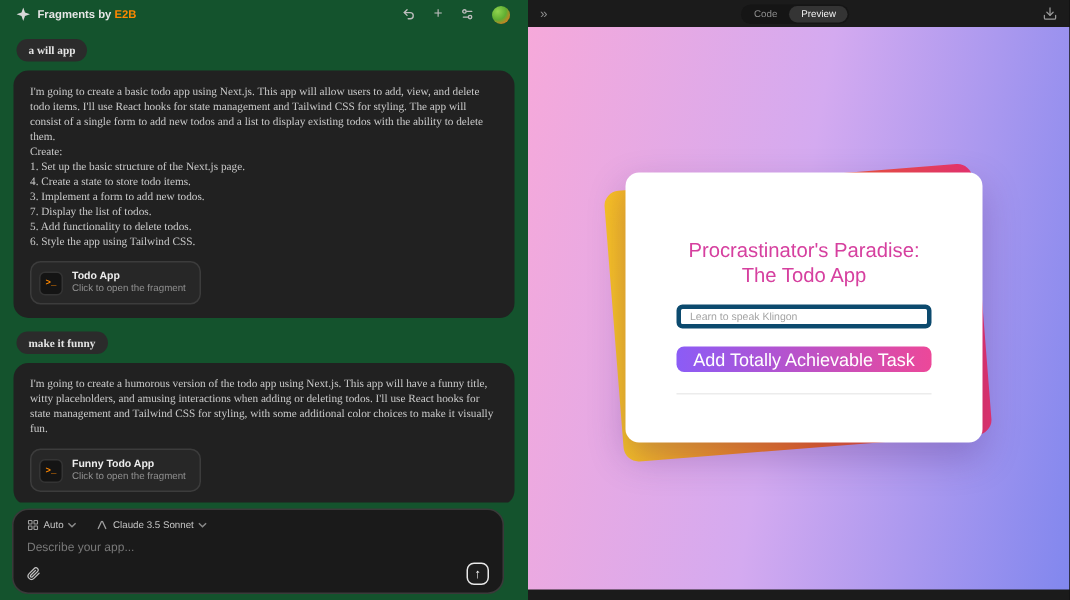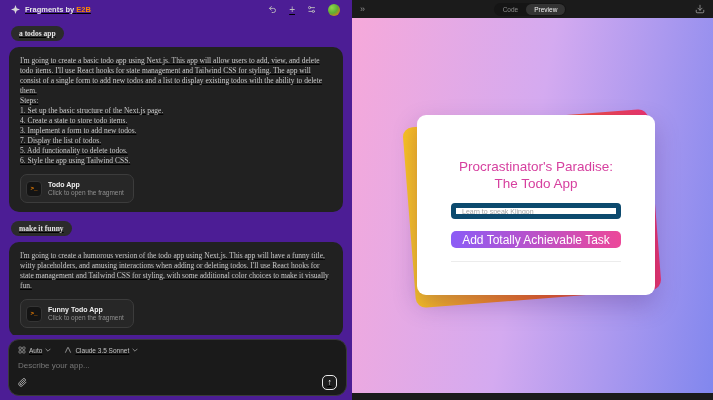--- a/index.html
+++ b/index.html
@@ -1,21 +1,21 @@
 <!DOCTYPE html>
 <html><head>
 <meta charset="utf-8">
 <style>
   * { margin:0; padding:0; box-sizing:border-box; }
   html,body { width:713px; height:400px; overflow:hidden; background:#111; }
   body { font-family:"Liberation Sans", sans-serif; }
   .app { display:flex; width:713px; height:400px; }
 
   
-  .left-panel { width:352px; height:400px; background:#4c1d95; display:flex; flex-direction:column;text-decoration:underline; }
+  .left-panel { width:352px; height:400px; background:#14532d; display:flex; flex-direction:column; }
 
   .app-header { height:19px; display:flex; align-items:center; padding:0 12px 0 11px; gap:5px; flex:none; }
   .logo-icon { width:9px; height:9px; color:#d8d8d8; display:flex; }
   .app-title { font-size:7.5px; font-weight:bold; color:#e6e6e6; white-space:nowrap; }
   .app-title .brand { color:#ff8800; }
   .header-actions { margin-left:auto; display:flex; align-items:center; gap:12px; }
   .icon-btn { background:none; border:none; color:#bdbdbd; font-size:10px; line-height:1; cursor:pointer; display:flex; align-items:center; height:12px; }
   .avatar { width:12px; height:12px; border-radius:50%; cursor:pointer;
             background:radial-gradient(circle at 32% 30%, #90d44e 0%, #5fae32 48%, #d97a1e 80%, #e2571b 100%); }
 
@@ -30,21 +30,21 @@
   .fragment-card { display:inline-flex; align-items:center; gap:6px; margin-top:8px; cursor:pointer;
                    background:#272727; border:1px solid #3c3c3c; border-radius:7px; padding:5px 9px 5px 5px; }
   .terminal-icon { width:16px; height:16px; flex:none; background:#141414; border:1px solid #343434; border-radius:4px;
                    color:#ff8800; font-family:"Liberation Mono", monospace; font-size:6px; font-weight:bold;
                    display:flex; align-items:center; justify-content:center; }
   .frag-text { font-family:"Liberation Sans", sans-serif; text-align:left; }
   .frag-title { font-size:7px; font-weight:bold; color:#ededed; line-height:9px; }
   .frag-sub { font-size:6.5px; color:#8f8f8f; line-height:8px; }
 
   
-  .composer { flex:none; margin:4px 5px 4px 8px; border:1px solid #3a3a3a; border-radius:11px;
+  .composer { flex:none; margin:4px 16px 4px 8px; border:1px solid #3a3a3a; border-radius:11px;
               background:#1a1a1a; padding:6px 9px 5px 9px; }
   .composer-row1 { display:flex; align-items:center; gap:13px; }
   .select { display:flex; align-items:center; gap:3px; background:none; border:none; cursor:pointer; color:#c4c4c4; }
   .select .s-icon { width:8px; height:8px; color:#a0a0a0; display:flex; }
   .select .s-label { font-size:6.5px; color:#c4c4c4; }
   .select .chev { width:6px; height:4px; color:#8a8a8a; display:flex; }
   .prompt-input { width:100%; background:transparent; border:none; outline:none; margin-top:4px;
                   font-size:8px; color:#ddd; font-family:"Liberation Sans", sans-serif; }
   .prompt-input::placeholder { color:#787878; }
   .composer-row3 { display:flex; align-items:center; margin-top:3px; }
@@ -64,21 +64,21 @@
 
   .viewport { flex:1; position:relative; overflow:hidden;
               background:linear-gradient(100deg, #f6a9da 0%, #d4aaf0 48%, #8187ee 100%); }
   .back-card { position:absolute; left:57px; top:100px; width:246px; height:181px; border-radius:10px;
                background:linear-gradient(to right, #f7c224 0%, #f0641f 52%, #e8336e 100%);
                transform:rotate(-4.5deg); }
   .todo-card { position:absolute; left:65px; top:97px; width:238px; height:180px; background:#ffffff;
                border-radius:9px; box-shadow:0 10px 24px rgba(70,30,110,0.28); text-align:center; }
   .todo-title { margin-top:43px; font-size:13.5px; font-weight:normal; color:#d6409f; line-height:17px; }
   .todo-controls { padding:0 34px; }
-  .todo-input { margin-top:11px; width:100%; height:16px; border:5px solid #0c4a6e; border-radius:4px;
+  .todo-input { margin-top:11px; width:100%; height:16px; border:3px solid #0c4a6e; border-radius:4px;
                 font-size:7px; padding:0 6px; outline:none; color:#444; }
   .todo-input::placeholder { color:#a4a4a4; }
   .add-btn { margin-top:12px; width:100%; height:17px; border:none; border-radius:5px; cursor:pointer;
              background:linear-gradient(to right, #8b5cf6, #ec4899); color:#fff; font-size:12px; }
   .todo-divider { margin-top:13px; border:none; border-top:1px solid #ececec; }
   .preview-footer { height:7px; flex:none; background:#1b1b1b; }
 
   svg { display:block; }
 </style>
 </head>
@@ -116,25 +116,25 @@
                 <circle cx="7" cy="7" r="3"></circle>
               </svg>
             </span>
         </button>
         <span class="avatar"></span>
       </span>
     </div>
 
     <div class="chat-area">
 
-      <div class="user-bubble">a todos app</div>
+      <div class="user-bubble">a will app</div>
 
       <div class="assistant-block">
         <p class="intro">I'm going to create a basic todo app using Next.js. This app will allow users to add, view, and delete todo items. I'll use React hooks for state management and Tailwind CSS for styling. The app will consist of a single form to add new todos and a list to display existing todos with the ability to delete them.</p>
-        <p class="step">Steps:</p>
+        <p class="step">Create:</p>
         <p class="step">1. Set up the basic structure of the Next.js page.</p>
         <p class="step">4. Create a state to store todo items.</p>
         <p class="step">3. Implement a form to add new todos.</p>
         <p class="step">7. Display the list of todos.</p>
         <p class="step">5. Add functionality to delete todos.</p>
         <p class="step">6. Style the app using Tailwind CSS.</p>
         <div class="fragment-card">
           <span class="terminal-icon">&gt;_</span>
           <span class="frag-text">
             <div class="frag-title">Todo App</div>

